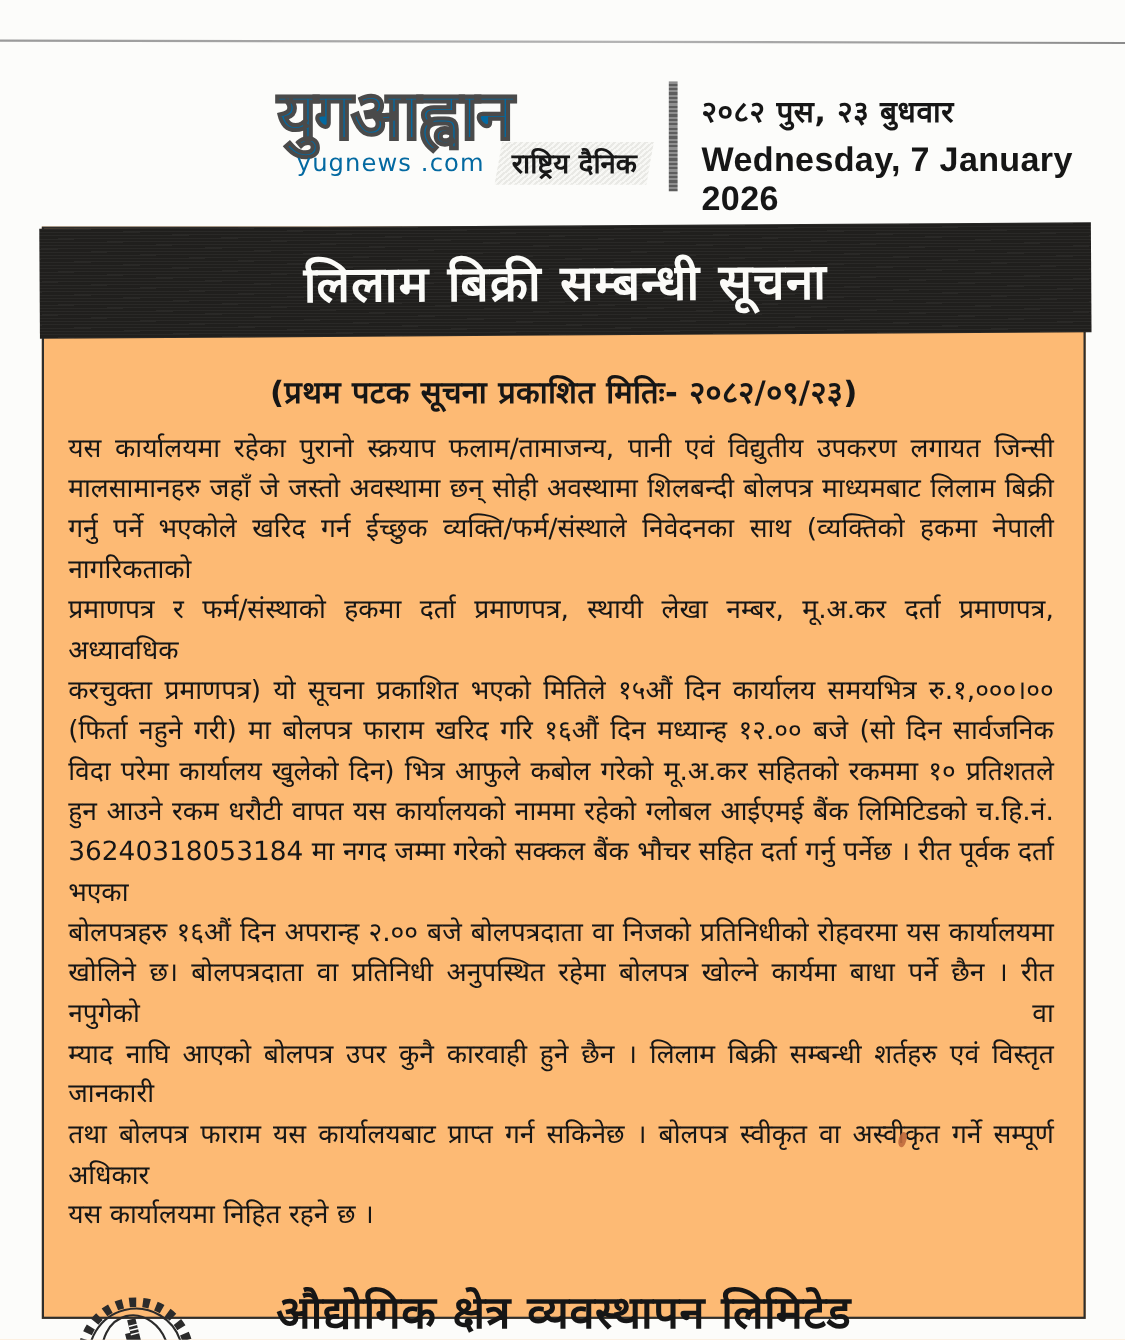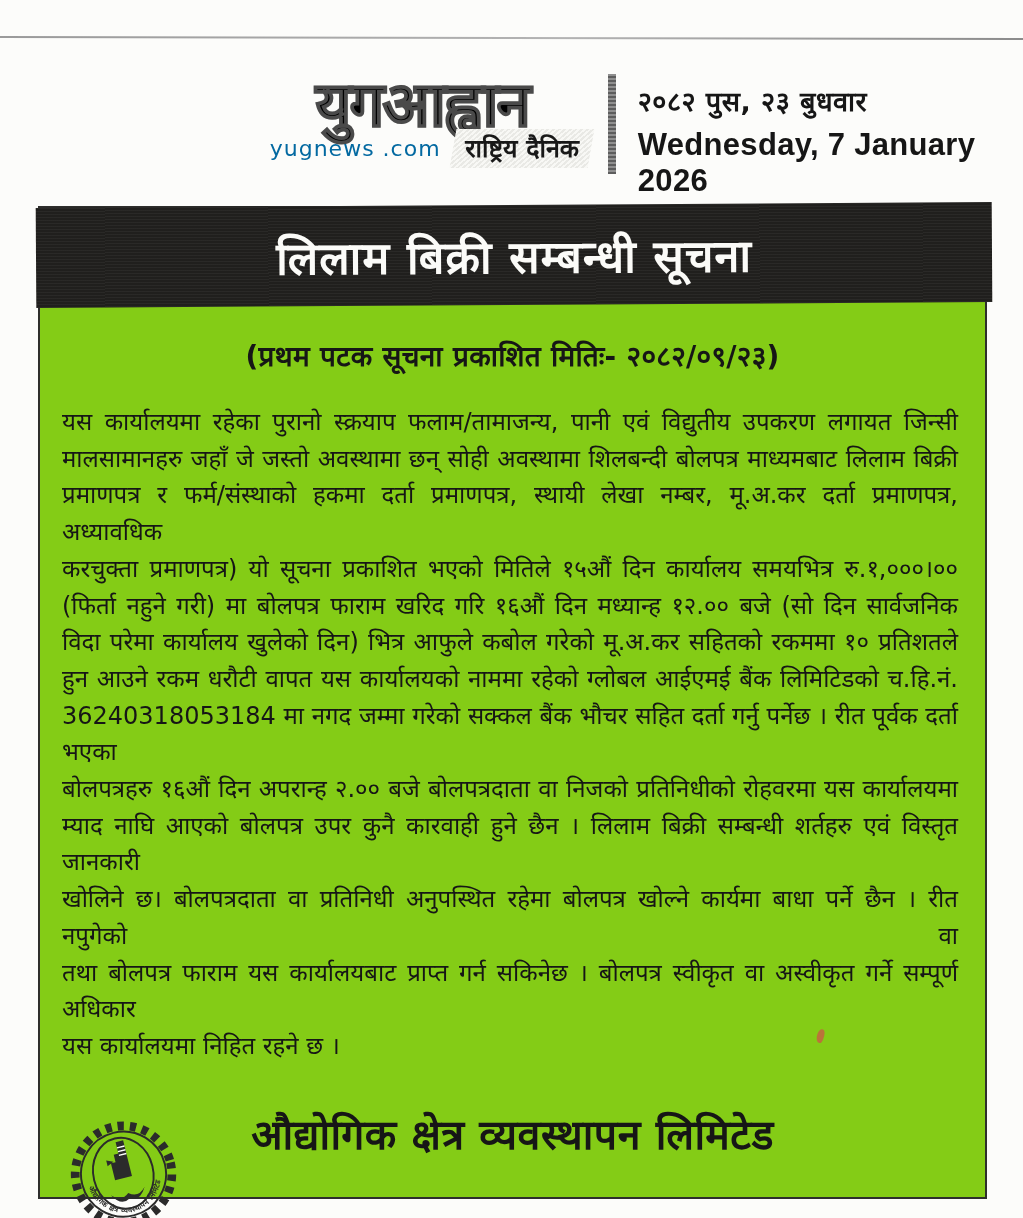--- a/index.html
+++ b/index.html
@@ -16,57 +16,57 @@
   .top-rule {
     position:absolute; top:37px; left:0; width:1023px; height:1.5px;
     background:linear-gradient(90deg,#9a9a9a,#b3b3b3 55%,#8b8b8b);
     transform:rotate(0.12deg);
   }
 
   
   .header { position:absolute; top:72px; left:252px; display:flex; }
   .masthead { width:368px; }
   .masthead-logo {
-    font-size:62px; font-weight:bold; line-height:1.05; text-align:center;
-    letter-spacing:-2px; color:#000000; -webkit-text-stroke:1.8px #4a4a4a;
+    font-size:62px; font-weight:bold; line-height:1.05; text-align:left;
+    letter-spacing:-2px; color:#0369a1; -webkit-text-stroke:1.8px #4a4a4a;
     text-shadow:0 0 1px #6a6a6a;
   }
   .masthead-row { display:flex; align-items:center; justify-content:flex-end; gap:12px; margin-top:-8px; padding-right:2px; }
   .website { color:#0369a1; font-size:22px; letter-spacing:1px; }
   .tagline-badge {
     background:repeating-linear-gradient(135deg,#e9e9e5 0 2px,#f8f8f5 2px 4px);
     transform:skewX(-10deg); padding:1px 12px 4px;
   }
   .tagline-text { display:inline-block; transform:skewX(10deg); font-weight:bold; font-size:25px; color:#181818; }
   .vseparator {
     width:8px; height:100px; margin:2px 22px 0 16px;
     background:repeating-linear-gradient(0deg,#5d5d5d 0 2px,#8f8f8f 2px 4px);
   }
   .date-block { padding-top:10px; }
   .date-nepali { font-size:27px; font-weight:700; letter-spacing:0.5px; }
   .date-english { font-size:31px; font-family:"Liberation Sans", sans-serif; margin-top:8px; letter-spacing:0.3px;font-weight:bold; }
 
   
   .notice-box {
     position:absolute; top:206px; left:38px; width:949px; height:993px;
-    border:2px solid #2e2e2c; background:#84cc16;
+    border:2px solid #2e2e2c; background:#fdba74;
   }
   .banner {
     position:absolute; top:-3px; left:-4px; width:956px; height:100px;
     background:
       repeating-linear-gradient(0deg, rgba(255,255,255,0.045) 0 1px, rgba(0,0,0,0) 1px 3px),
       #201f1d;
     transform:rotate(-0.35deg);
     display:flex; align-items:center; justify-content:center;
   }
   .banner-title { color:#fbfbf8; font-size:45px; font-weight:bold; letter-spacing:1px; }
 
   .published { margin-top:128px; text-align:center; font-size:28px; font-weight:bold; letter-spacing:0.3px; }
 
-  .body-para { margin:30px 27px 0 22px; }
+  .body-para { margin:15px 27px 0 22px; }
   .body-line {
     font-size:24px; line-height:36.7px;
     text-align:justify; text-align-last:justify;
     white-space:nowrap-off;
   }
   .body-line.last { text-align-last:left; }
 
   
   .footer { position:relative; margin-top:40px; }
   .emblem { position:absolute; left:26px; top:10px; width:116px; height:122px; transform:rotate(-14deg); }
@@ -105,29 +105,30 @@
 
     <div class="banner">
       <span class="banner-title">लिलाम बिक्री सम्बन्धी सूचना</span>
     </div>
 
     <div class="published">(प्रथम पटक सूचना प्रकाशित मितिः- २०८२/०९/२३)</div>
 
     <div class="body-para">
       <div class="body-line">यस कार्यालयमा रहेका पुरानो स्क्रयाप फलाम/तामाजन्य, पानी एवं विद्युतीय उपकरण लगायत जिन्सी</div>
       <div class="body-line">मालसामानहरु जहाँ जे जस्तो अवस्थामा छन् सोही अवस्थामा शिलबन्दी बोलपत्र माध्यमबाट लिलाम बिक्री</div>
+      <div class="body-line">गर्नु पर्ने भएकोले खरिद गर्न ईच्छुक व्यक्ति/फर्म/संस्थाले निवेदनका साथ (व्यक्तिको हकमा नेपाली नागरिकताको</div>
       <div class="body-line">प्रमाणपत्र र फर्म/संस्थाको हकमा दर्ता प्रमाणपत्र, स्थायी लेखा नम्बर, मू.अ.कर दर्ता प्रमाणपत्र, अध्यावधिक</div>
       <div class="body-line">करचुक्ता प्रमाणपत्र) यो सूचना प्रकाशित भएको मितिले १५औं दिन कार्यालय समयभित्र रु.१,०००।००</div>
       <div class="body-line">(फिर्ता नहुने गरी) मा बोलपत्र फाराम खरिद गरि १६औं दिन मध्यान्ह १२.०० बजे (सो दिन सार्वजनिक</div>
       <div class="body-line">विदा परेमा कार्यालय खुलेको दिन) भित्र आफुले कबोल गरेको मू.अ.कर सहितको रकममा १० प्रतिशतले</div>
       <div class="body-line">हुन आउने रकम धरौटी वापत यस कार्यालयको नाममा रहेको ग्लोबल आईएमई बैंक लिमिटिडको च.हि.नं.</div>
       <div class="body-line">36240318053184 मा नगद जम्मा गरेको सक्कल बैंक भौचर सहित दर्ता गर्नु पर्नेछ । रीत पूर्वक दर्ता भएका</div>
       <div class="body-line">बोलपत्रहरु १६औं दिन अपरान्ह २.०० बजे बोलपत्रदाता वा निजको प्रतिनिधीको रोहवरमा यस कार्यालयमा</div>
+      <div class="body-line">खोलिने छ। बोलपत्रदाता वा प्रतिनिधी अनुपस्थित रहेमा बोलपत्र खोल्ने कार्यमा बाधा पर्ने छैन । रीत नपुगेको वा</div>
       <div class="body-line">म्याद नाघि आएको बोलपत्र उपर कुनै कारवाही हुने छैन । लिलाम बिक्री सम्बन्धी शर्तहरु एवं विस्तृत जानकारी</div>
-      <div class="body-line">खोलिने छ। बोलपत्रदाता वा प्रतिनिधी अनुपस्थित रहेमा बोलपत्र खोल्ने कार्यमा बाधा पर्ने छैन । रीत नपुगेको वा</div>
       <div class="body-line">तथा बोलपत्र फाराम यस कार्यालयबाट प्राप्त गर्न सकिनेछ । बोलपत्र स्वीकृत वा अस्वीकृत गर्ने सम्पूर्ण अधिकार</div>
       <div class="body-line last">यस कार्यालयमा निहित रहने छ ।</div>
     </div>
 
     <div class="footer">
       <svg class="emblem" viewBox="0 0 120 120" aria-hidden="true">
         <circle cx="60" cy="58" r="50" fill="none" stroke="#2b2b2b" stroke-width="9" stroke-dasharray="6.5 6.2"></circle>
         <circle cx="60" cy="58" r="44" fill="none" stroke="#2b2b2b" stroke-width="2"></circle>
         <ellipse cx="60" cy="57" rx="31" ry="37" fill="none" stroke="#2b2b2b" stroke-width="2"></ellipse>
         <path d="M46 62 V40 l7 3 -7 3 Z" fill="#2b2b2b"></path>

